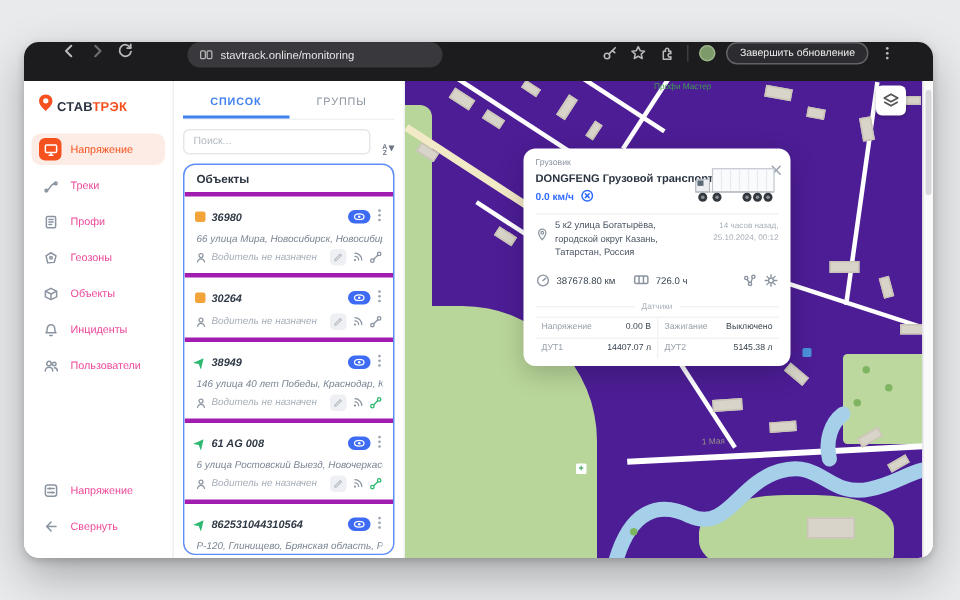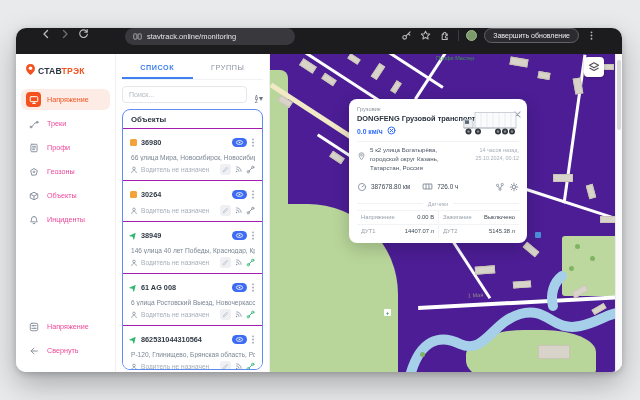--- a/index.html
+++ b/index.html
@@ -46,21 +46,21 @@
   .tab { flex:1; text-align:center; font-size:7.2px; letter-spacing:.6px; color:#8a94a0; padding:4px 0 5px; border-bottom:2px solid transparent; }
   .tab.active { color:#4080f0; border-bottom-color:#4080f0; font-weight:bold; }
   .search-row { display:flex; align-items:flex-end; gap:6px; margin-bottom:6px; }
   .search-input { flex:1; height:17px; border:1px solid #e5e7eb; border-radius:4px; font-size:7px; padding:0 6px; color:#6b7280; outline:none; font-family:inherit; }
   .search-input::placeholder { color:#b3bac2; }
   .sort-ic { display:flex; align-items:center; gap:1px; color:#6b7280; }
   .sort-let { writing-mode:vertical-rl; text-orientation:upright; font-size:4.6px; font-weight:bold; letter-spacing:-1px; line-height:1; }
   .sort-arrow { width:0; height:0; border-left:2.5px solid transparent; border-right:2.5px solid transparent; border-top:4px solid #6b7280; }
   .group { flex:1; border:1.5px solid #5f8df6; border-radius:8px; overflow:hidden; margin-bottom:2px; }
   .group-title { font-size:7.8px; font-weight:bold; color:#2b3440; padding:5px 8px 4px; }
-  .card { padding:4px 7px 5px; border-top:1px solid #a21caf; background:#fff; }
+  .card { padding:4px 7px 5px; border-top:3px solid #a21caf; background:#fff;font-style:italic; }
   .c-head { display:flex; align-items:center; gap:4px; }
   .c-type { width:7px; height:7px; flex:none; }
   .c-type.parked { background:#f2a43b; border-radius:1.5px; }
   .c-type.moving { background:#2eb872; clip-path:polygon(50% 0, 100% 100%, 50% 72%, 0 100%); transform:rotate(40deg); }
   .c-name { flex:1; font-size:7.3px; font-weight:bold; color:#303a46; white-space:nowrap; overflow:hidden; text-overflow:ellipsis; }
   .c-eye { width:15px; height:9px; border-radius:5px; background:#3d6bf3; display:grid; place-items:center; flex:none; }
   .c-dots { color:#9aa3ad; flex:none; }
   .c-addr { font-size:6.6px; color:#7b8694; margin:3px 0 3px 1px; white-space:nowrap; overflow:hidden; }
   .c-driver { display:flex; align-items:center; gap:3px; color:#a6aeb8; font-size:6.6px; margin-top:2px; }
   .c-driver-label { flex:1; white-space:nowrap; overflow:hidden; }
@@ -234,20 +234,31 @@
     <span class="mi-label">Объекты</span>
   </div>
           <div class="mi">
     <span class="mi-icon">
               <svg viewBox="0 0 12 12" width="10" height="10" fill="none" stroke="currentColor" stroke-width="1.2" stroke-linecap="round" stroke-linejoin="round">
                 <path d="M6 1.8a3 3 0 0 1 3 3c0 2 .5 3 1 3.4H2c.5-.4 1-1.4 1-3.4a3 3 0 0 1 3-3z"></path>
                 <path d="M5 10.3h2"></path>
               </svg>
             </span>
     <span class="mi-label">Инциденты</span>
+  </div>
+          <div class="mi">
+    <span class="mi-icon">
+              <svg viewBox="0 0 12 12" width="10" height="10" fill="none" stroke="currentColor" stroke-width="1.2" stroke-linecap="round">
+                <circle cx="4.4" cy="4" r="1.8"></circle>
+                <path d="M1.4 10c0-2 1.5-3 3-3s3 1 3 3"></path>
+                <circle cx="8.6" cy="4.4" r="1.4"></circle>
+                <path d="M8.8 7.4c1.4.1 2.3 1.1 2.3 2.6"></path>
+              </svg>
+            </span>
+    <span class="mi-label">Пользователи</span>
   </div>
         </nav>
       <div class="flex-sp"></div>
       <nav id="side-footer">
           <div class="mi">
     <span class="mi-icon">
               <svg viewBox="0 0 12 12" width="10" height="10" fill="none" stroke="currentColor" stroke-width="1.2" stroke-linecap="round">
                 <rect x="1.5" y="1.5" width="9" height="9" rx="2"></rect>
                 <path d="M3.4 4.4h5.2M3.4 7.6h5.2"></path>
                 <circle cx="5" cy="4.4" r=".9" fill="currentColor" stroke="none"></circle>

